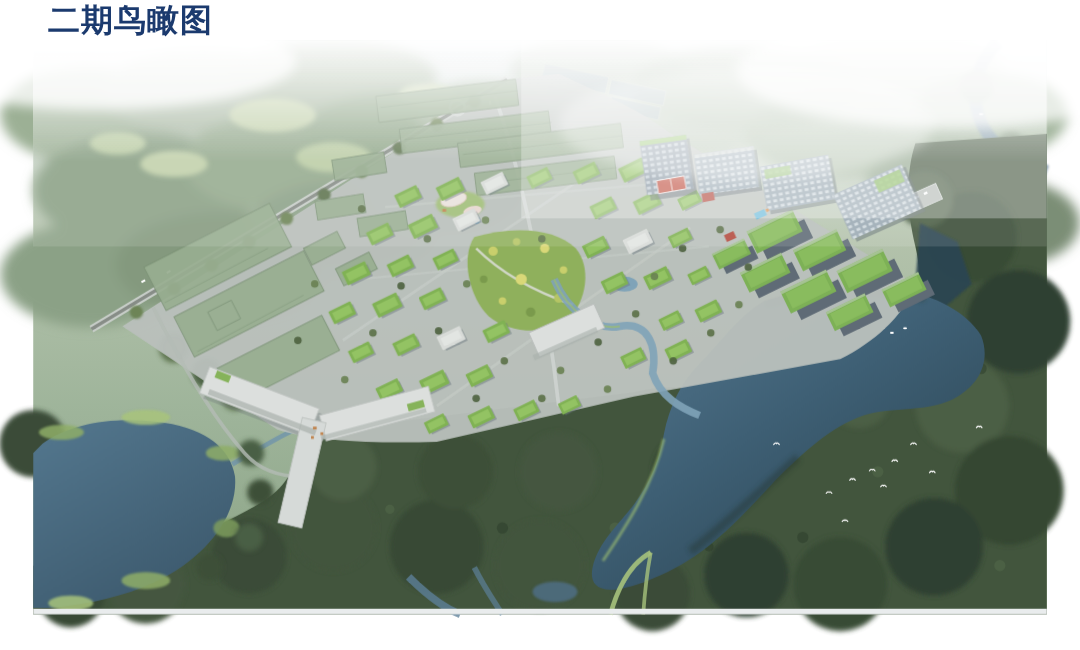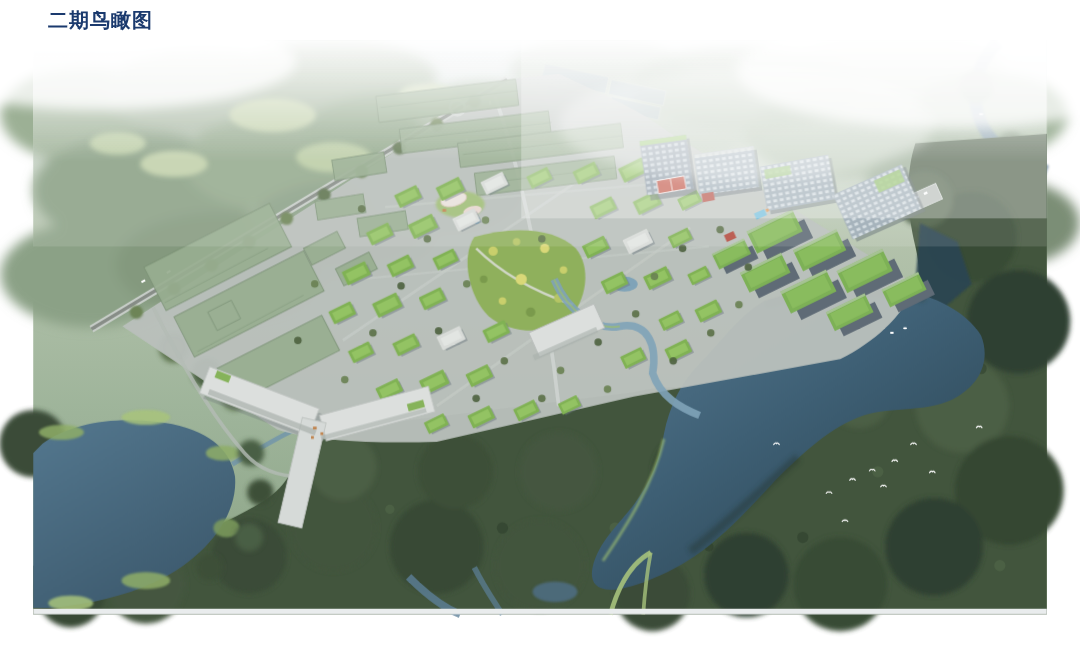--- a/index.html
+++ b/index.html
@@ -1,20 +1,20 @@
 <!DOCTYPE html>
 <html style="--title-text: #1b3a6e; --header-bg: #ffffff; --sky: #dfe7ec; --haze-white: #f2f5f6; --hazy-forest: #a0b29a; --hazy-forest-dark: #879c81; --meadow: #c2d1ab; --paddy: #93a9b6; --river: #6f8ba1; --ground: #b9c0bb; --road-light: #c8cec9; --road-dark: #878d87; --ghost: #98ae91; --ghost-dark: #7e9478; --villa-roof: #80b254; --villa-roof-light: #99c868; --villa-wall: #d7dad6; --villa-shadow: #6e7a82; --block-facade: #5f6b76; --block-roof: #7db156; --slab-facade: #9aa9b3; --slab-window: #cfd9de; --white-building: #dcdfdd; --white-shade: #a9b0ac; --forest-dark: #42553d; --forest-darker: #31422e; --forest-mid: #55694c; --lake-top: #577b93; --lake-deep: #2b4452; --lake-bl: #54788f; --lake-bl-deep: #3d5a6e; --shore-grass: #9cbd72; --park: #8fb05c; --park-tree: #c9cf6c; --court-red: #c0503f; --pool: #62b7d8; --bird: #ffffff; --bottom-strip: #e9eced;"><head>
 <meta charset="utf-8">
 <style>
   html,body{margin:0;padding:0;background:#ffffff;}
   .page{position:relative;width:1080px;height:650px;overflow:hidden;background:var(--header-bg,#fff);
         font-family:"Liberation Sans", sans-serif;}
   .hdr{position:absolute;top:0;left:0;width:1080px;height:40px;background:var(--header-bg,#fff);
        display:flex;align-items:center;}
-  .hdr h1{margin:0 0 0 48px;font-size:20px;font-weight:bold;letter-spacing:1px;
+  .hdr h1{margin:0 0 0 48px;font-size:32px;font-weight:bold;letter-spacing:1px;
           color:var(--title-text,#1b3a6e);line-height:1;}
   figure{margin:0;position:absolute;top:40px;left:0;width:1080px;height:610px;}
   svg{display:block;}
 </style>
 </head>
 <body>
 
 <div class="page">
   <div class="hdr">
     <h1>二期鸟瞰图</h1>

